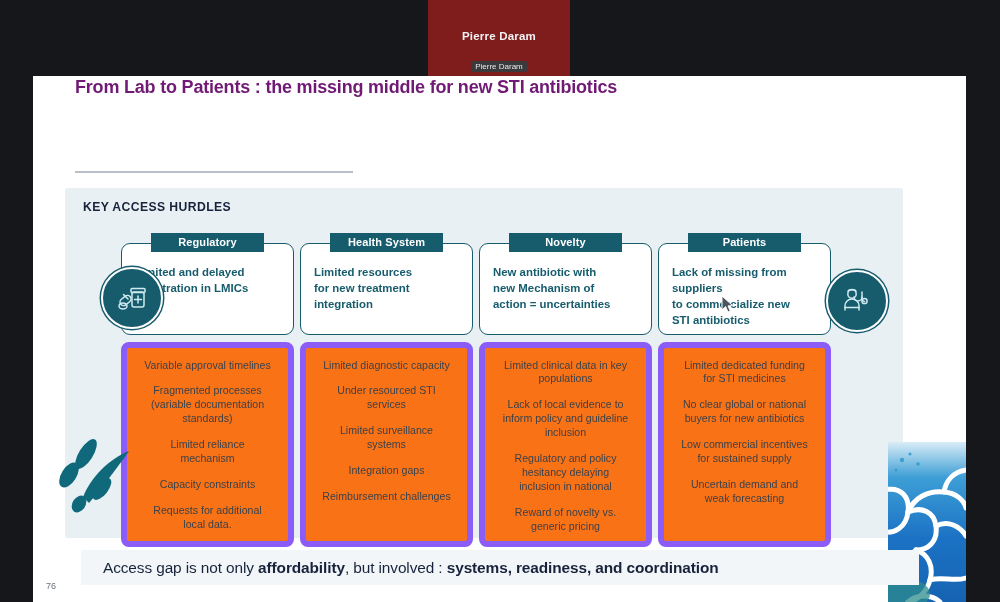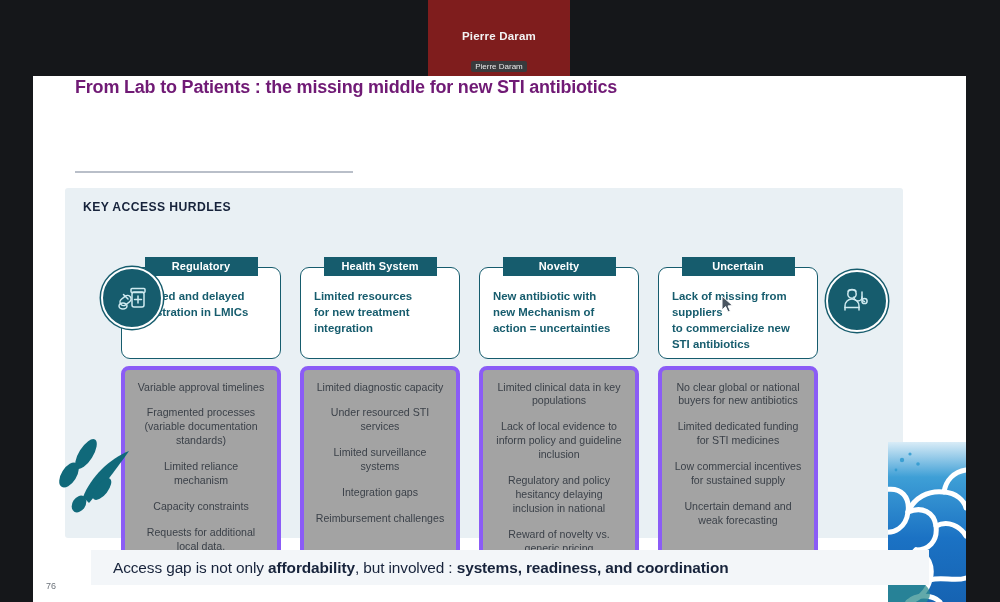--- a/index.html
+++ b/index.html
@@ -51,21 +51,21 @@
   .panel {
     position: absolute; left: 32px; top: 112px; width: 838px; height: 350px;
     background: #e9f0f4; border-radius: 3px;
   }
   .panel-title {
     position: absolute; left: 18px; top: 12px;
     color: #17233b; font-size: 12.2px; font-weight: bold; letter-spacing: .4px;
   }
 
   
-  .col { position: absolute; top: 45px; width: 160px; margin-top: 24px; }
+  .col { position: absolute; top: 45px; width: 173px; }
   .col-0 { left: 56px; }
   .col-1 { left: 235px; }
   .col-2 { left: 414px; }
   .col-3 { left: 593px; }
 
   .col-tab {
     position: relative; z-index: 3; margin: 0 auto; width: 113px; height: 19px;
     background: #165c6d; color: #ffffff;
     font-size: 11px; font-weight: bold; text-align: center;
     line-height: 19px; letter-spacing: .1px;
@@ -74,22 +74,22 @@
     position: relative; margin-top: -9.5px;
     height: 92px; background: #ffffff;
     border: 1.4px solid #165c6d; border-radius: 9px;
     padding: 20px 13px 8px 13px;
   }
   .col-head-text {
     color: #165c6d; font-size: 11.4px; font-weight: bold; line-height: 1.42;
     white-space: pre-line;
   }
   .col-body {
-    margin-top: 7px; height: 205px; background: #a3a3a3;
-    border: 4px solid #8b5cf6; border-radius: 8px;
+    margin-top: 7px; height: 205px; background: #f97316;
+    border: 6px solid #8b5cf6; border-radius: 8px;
     padding: 11px 7px; text-align: center;
   }
   .col-body p {
     color: #3b4149; font-size: 10.6px; line-height: 1.32;
     margin-bottom: 12px; white-space: pre-line;
   }
   .col-body p:last-child { margin-bottom: 0; }
 
   
   .circle-icon {
@@ -106,21 +106,21 @@
     position: absolute; left: 20px; top: 355px; width: 92px; height: 90px;
     z-index: 6;
   }
   .blue-art {
     position: absolute; right: 0; bottom: 0; width: 78px; height: 160px;
     overflow: hidden;
   }
 
   
   .banner {
-    position: absolute; left: 58px; top: 474px; width: 838px; height: 35px;
+    position: absolute; left: 48px; top: 474px; width: 838px; height: 35px;
     background: #f3f6f9;
     display: flex; align-items: center; padding-left: 22px;
     z-index: 7;
   }
   .banner-text {
     color: #17233b; font-size: 15.4px; letter-spacing: -0.1px;
   }
   .banner-text b { font-weight: bold; }
 
   .page-num {
@@ -227,32 +227,32 @@
           <p>Under resourced STI
 services</p>
           <p>Limited  surveillance
 systems</p>
           <p>Integration gaps</p>
           <p>Reimbursement challenges</p>
         </div>
       </div>
 
       <div class="col col-3">
-        <div class="col-tab">Uncertain</div>
+        <div class="col-tab">Patients</div>
         <div class="col-head">
           <div class="col-head-text">Lack of missing from
 suppliers
 to commercialize new
 STI antibiotics</div>
         </div>
         <div class="col-body">
+          <p>Limited dedicated funding
+for STI medicines</p>
           <p>No clear global or national
 buyers for new antibiotics</p>
-          <p>Limited dedicated funding
-for STI medicines</p>
           <p>Low commercial incentives
 for sustained supply</p>
           <p>Uncertain demand and
 weak forecasting</p>
         </div>
       </div>
     </div>
 
     <svg class="leaf-mark" viewBox="0 0 92 90">
       <g fill="#10697a">

